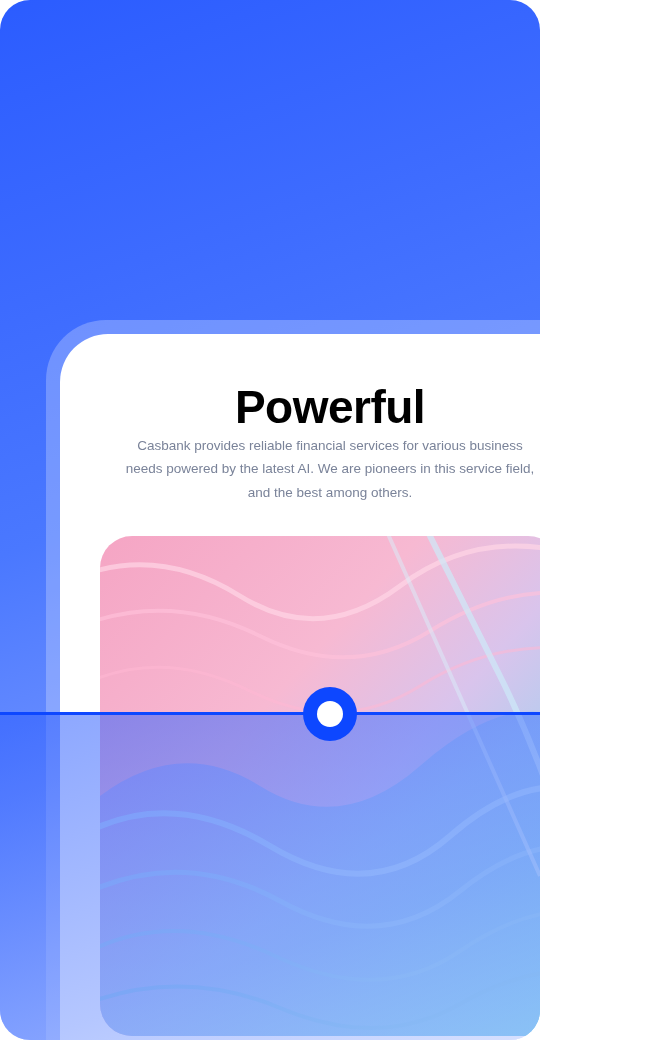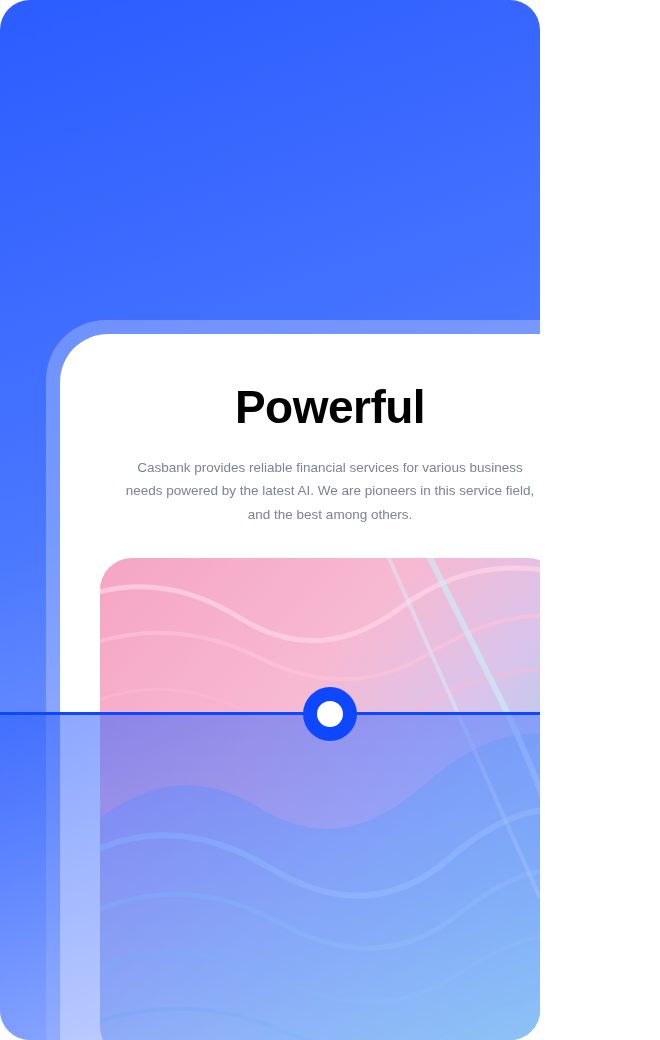--- a/index.html
+++ b/index.html
@@ -42,21 +42,20 @@
     font-weight: 800;
     letter-spacing: -0.5px;
     color: #000;
     text-align: center;
     line-height: 1.12;
   }
   
   .heading span { display: block; }
   
   .desc {
-    margin-top: 22px;
     max-width: 460px;
     text-align: center;
     font-size: 13.5px;
     line-height: 1.75;
     color: #7a8399;
     padding: 0 24px;
   }
   
   .hero-image {
     margin-top: 32px;

